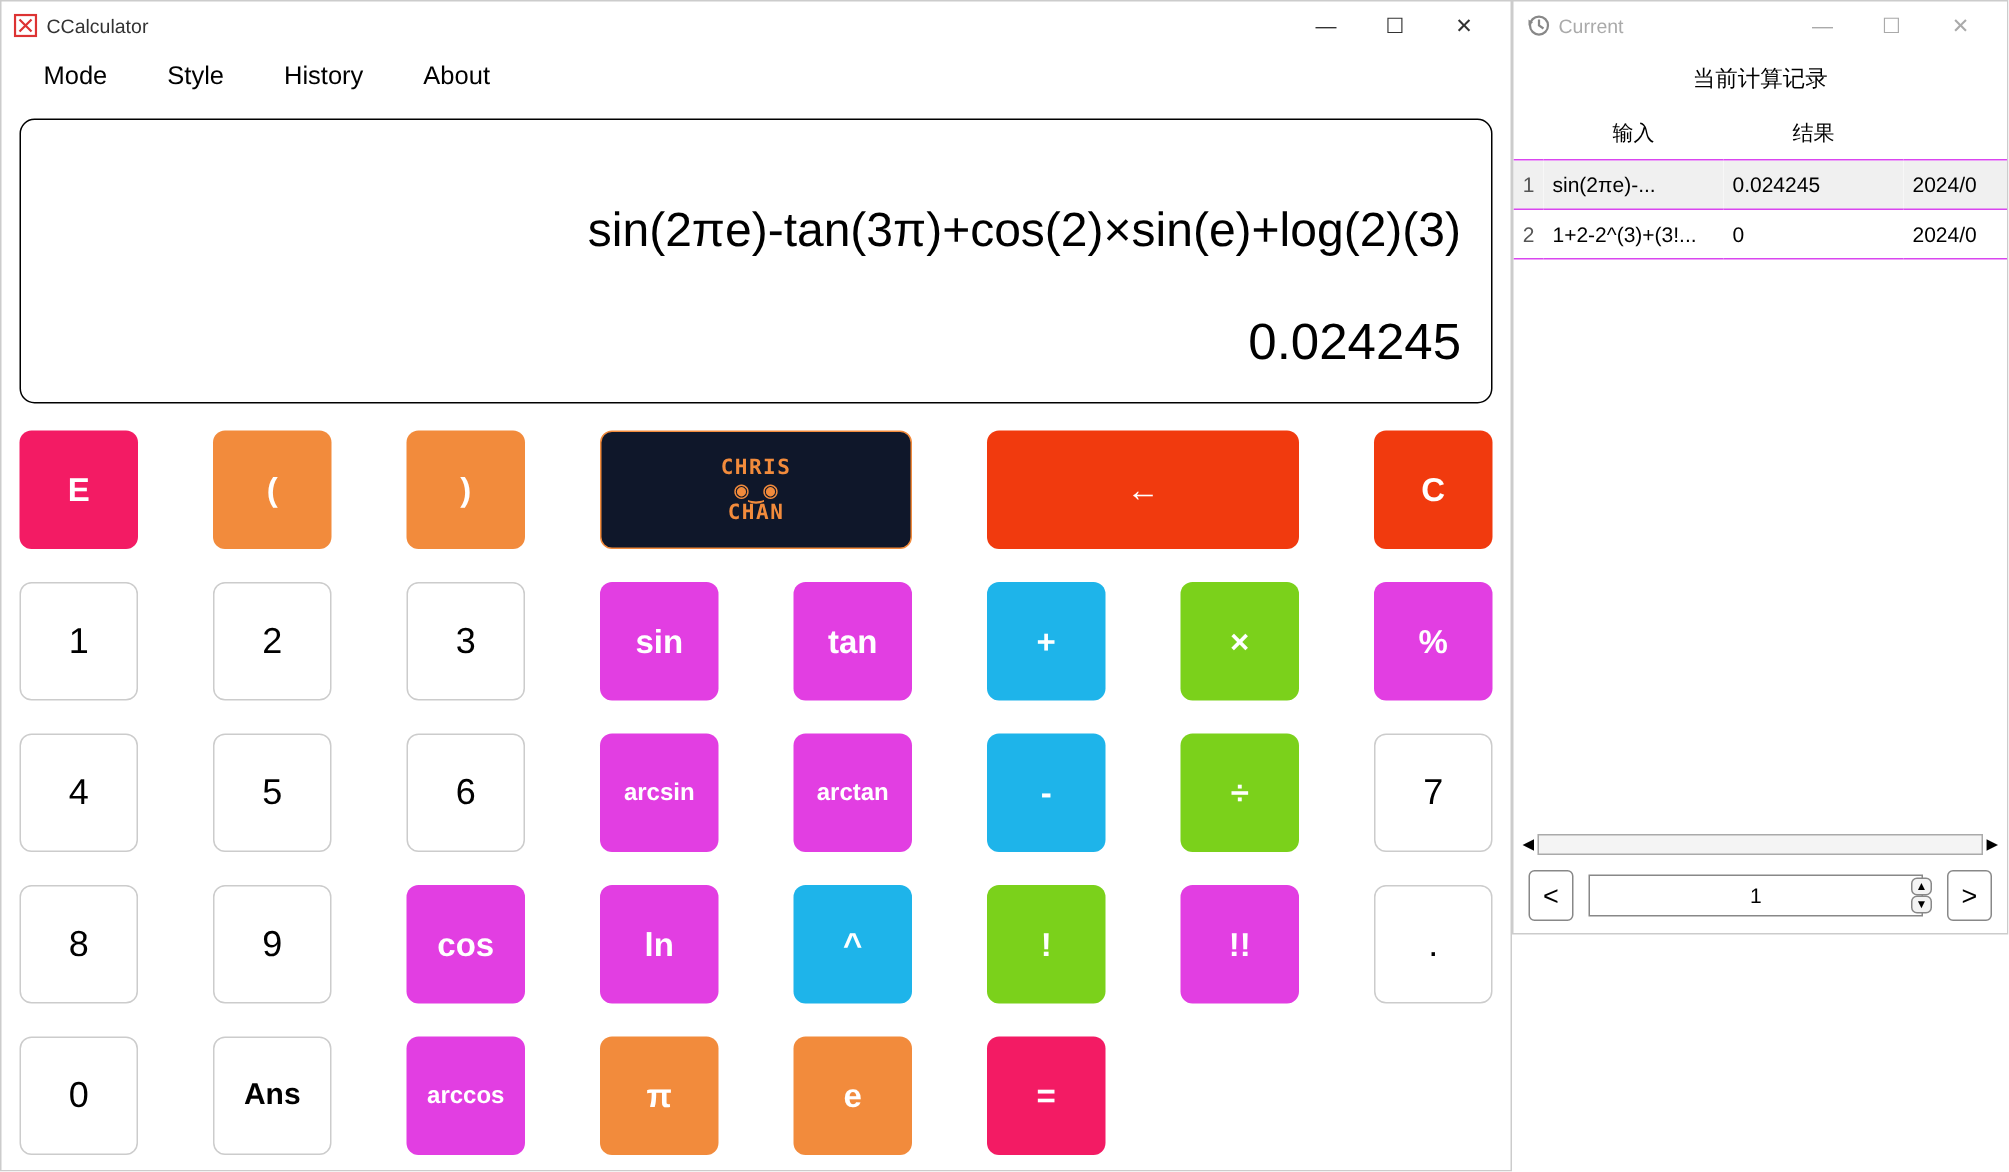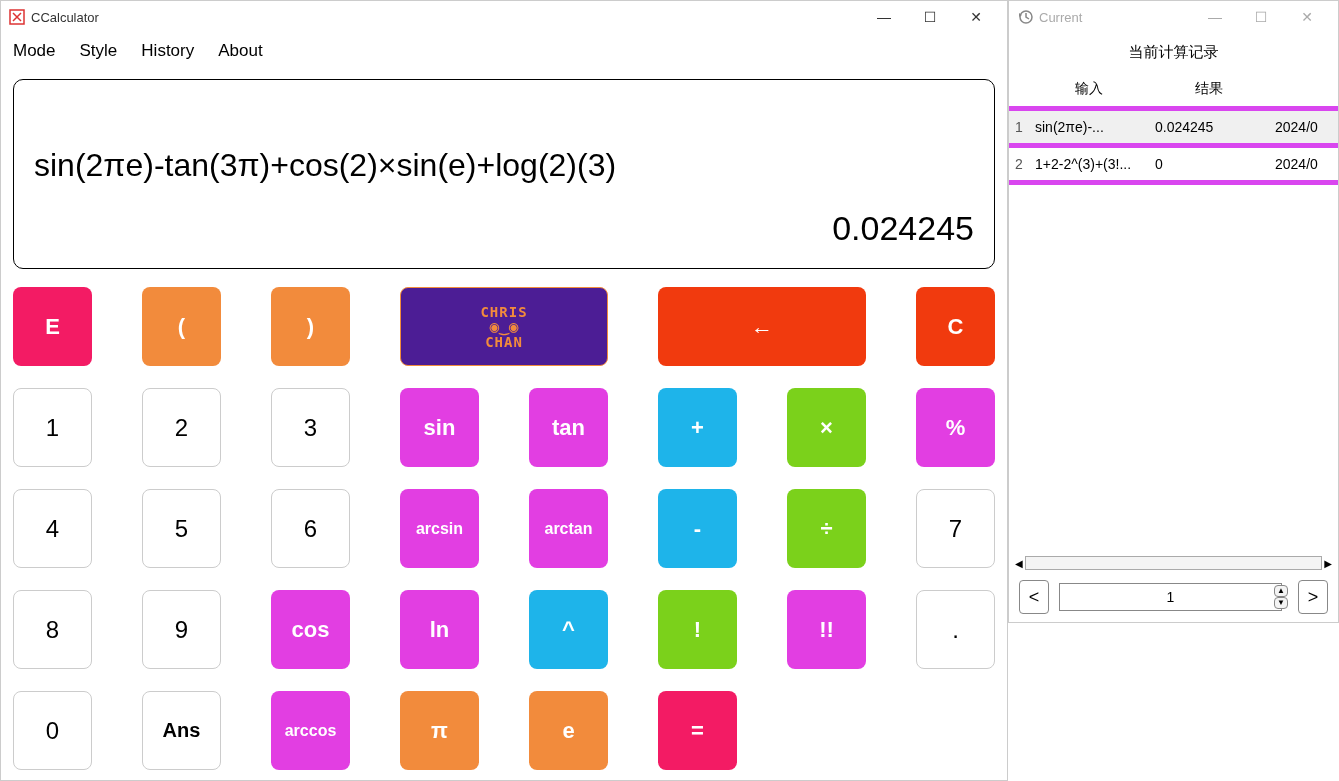--- a/index.html
+++ b/index.html
@@ -44,36 +44,37 @@
     }
     .titlebar.inactive .title,
     .titlebar.inactive .controls button { color: #aaa; }
     .menubar {
       display: flex;
       gap: 24px;
       padding: 8px 12px;
       font-size: 17px;
       color: #000;
     }
-    .menubar span { cursor: pointer; }
+    .menubar span { cursor: pointer; margin-left: 16px; }
     .calc-body { flex: 1; padding: 10px 12px; display: flex; flex-direction: column; }
     .display {
       border: 1.5px solid #000;
       border-radius: 10px;
       height: 190px;
       padding: 20px;
       display: flex;
       flex-direction: column;
       justify-content: space-between;
       margin-bottom: 18px;
     }
     .display-expr {
       font-size: 32px;
+      text-align: right;
       color: #000;
-      margin-top: 47px;
+      margin-top: 35px;
     }
     .display-result {
       font-size: 34px;
       text-align: right;
       color: #000;
     }
     .button-grid {
       display: grid;
       grid-template-columns: repeat(8, 1fr);
       grid-template-rows: repeat(5, 1fr);
@@ -93,38 +94,38 @@
     }
     .btn.white { background: #fff; border: 1.5px solid #ccc; color: #000; font-weight: normal; font-size: 24px; }
     .btn.pink { background: #f31b64; }
     .btn.orange { background: #f28b3c; }
     .btn.red { background: #f13a0e; }
     .btn.magenta { background: #e23ee2; }
     .btn.blue { background: #1eb4ea; }
     .btn.green { background: #7bd11b; }
     .btn.equals { background: #f31b64; }
     .btn.logo {
-      background: #4c1d95;
+      background: #0f172a;
       border: 1.5px solid #f28b3c;
       color: #f28b3c;
       font-family: monospace;
       font-size: 12px;
       line-height: 1;
       position: relative;
     }
     .btn.logo .logotext { font-size: 14px; letter-spacing: 1px; font-weight: bold; text-align: center; }
     .btn.logo .eyes { font-size: 16px; }
     .btn.span2 { grid-column: span 2; }
     .btn.smallfont { font-size: 16px; }
     
     .history-body { flex: 1; display: flex; flex-direction: column; }
     .history-title { text-align: center; font-size: 15px; padding: 10px 0; }
     .history-table { flex: 1; overflow: hidden; position: relative; }
     table { width: 100%; border-collapse: collapse; font-size: 14px; }
-    th, td { border-bottom: 5px solid #d946ef; padding: 8px 6px; text-align: left; white-space: nowrap; overflow: hidden; }
+    th, td { border-bottom: 1px solid #d946ef; padding: 8px 6px; text-align: left; white-space: nowrap; overflow: hidden; }
     th { font-weight: normal; text-align: center; }
     .rownum { width: 20px; text-align: center; color: #555; }
     tr.selected td { background: #f0f0f0; }
     .col-input { width: 120px; }
     .col-result { width: 120px; text-align: center; }
     .hscroll { height: 18px; display: flex; align-items: center; padding: 0 4px; }
     .hscroll-track { flex: 1; height: 14px; border: 1px solid #aaa; position: relative; background: #f4f4f4; }
     .hscroll-arrow { font-size: 10px; padding: 0 2px; }
     .pager {
       display: flex;

